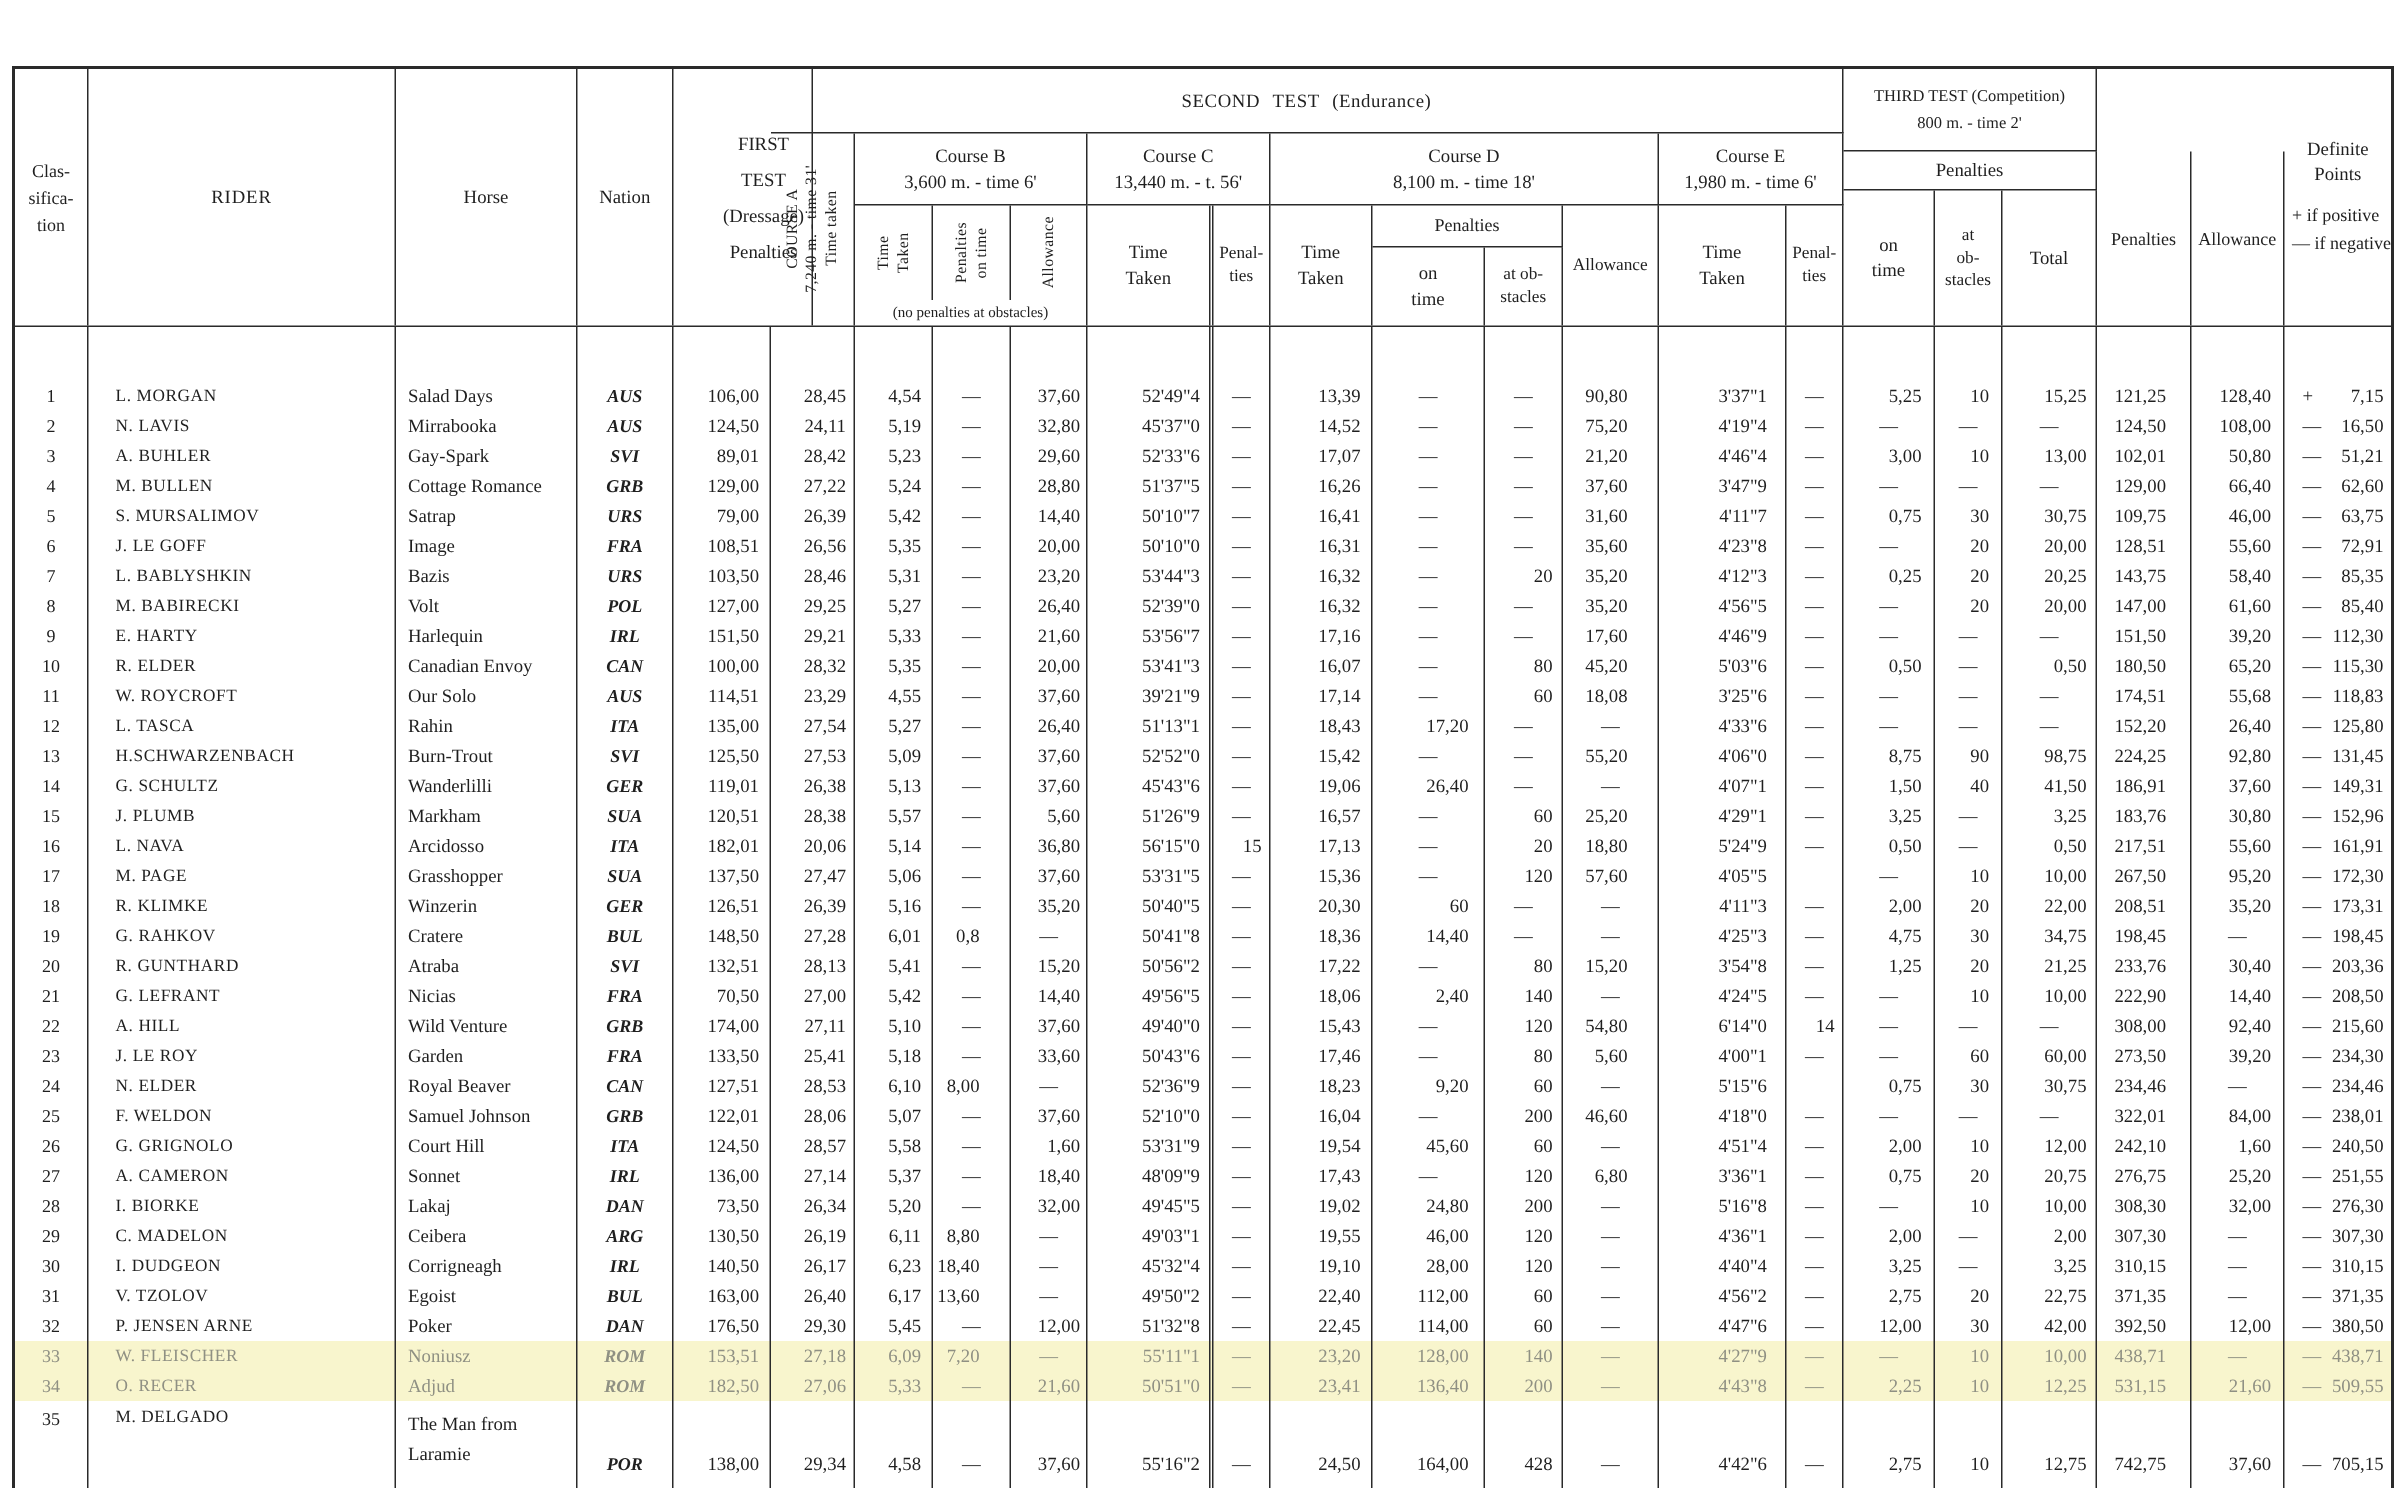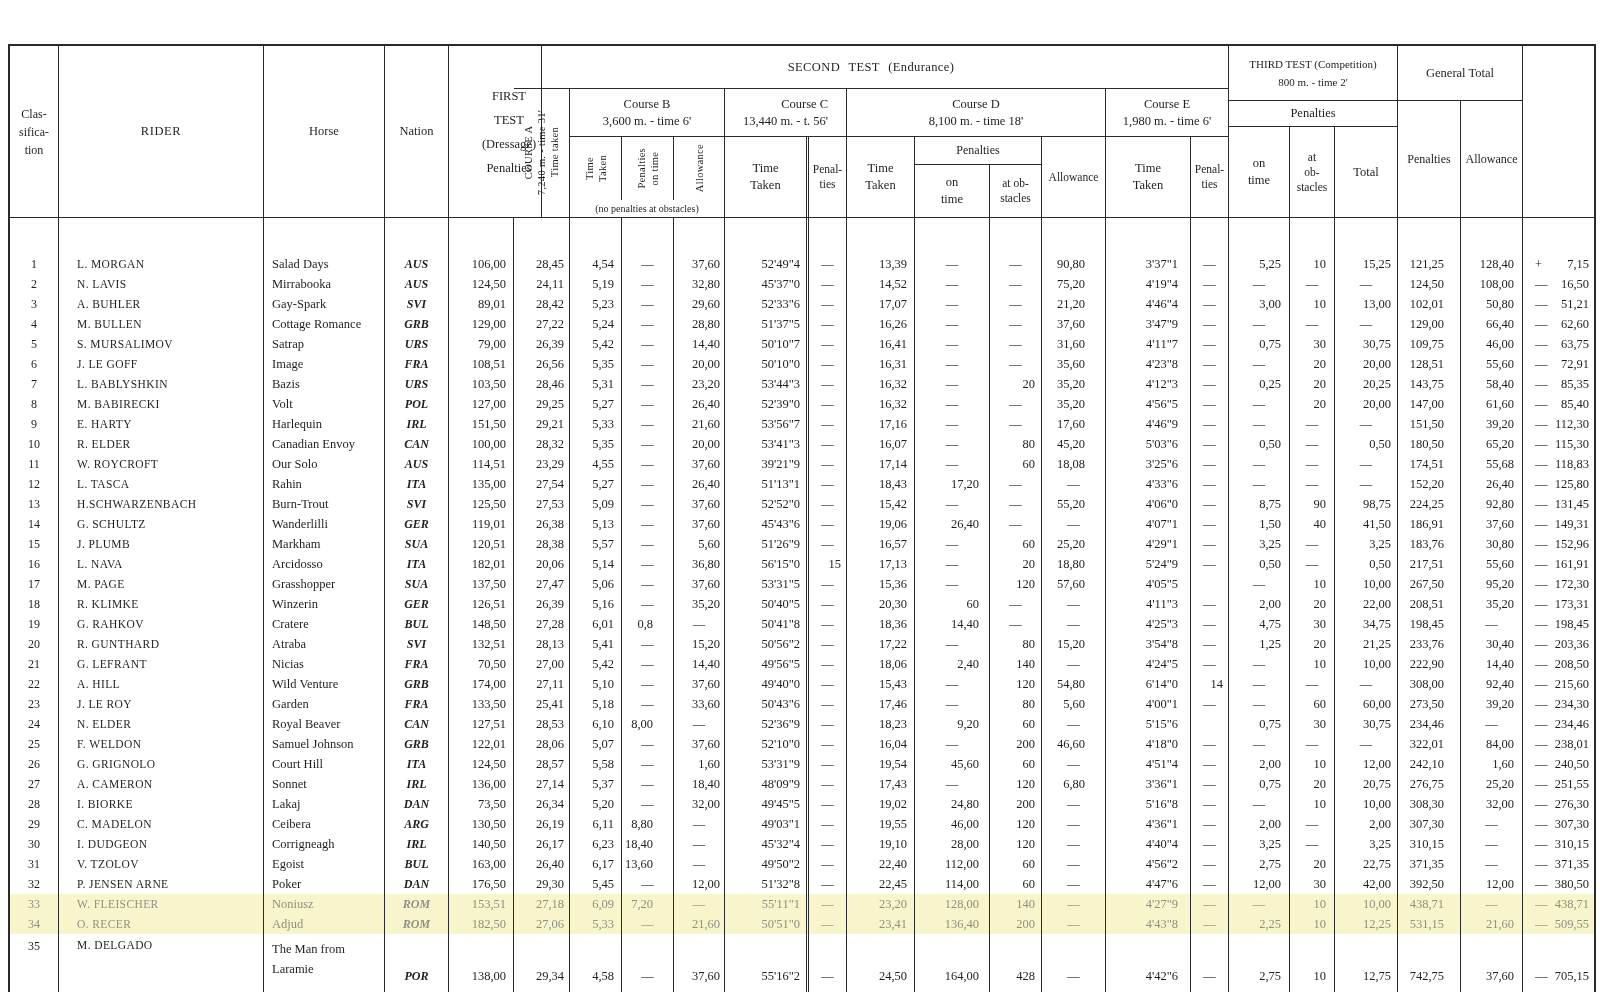--- a/index.html
+++ b/index.html
@@ -95,21 +95,21 @@
       </div>
       <div class="hc br" style="left:612px;top:91px;width:52px;height:63px;">
         <div class="rot">Penalties
 on time</div>
       </div>
       <div class="hc br" style="left:664px;top:91px;width:51px;height:63px;">
         <div class="rot">Allowance</div>
       </div>
       <div class="hc br hnote" style="left:560px;top:154px;width:155px;height:17px;">(no penalties at obstacles)</div>
 
-      <div class="hc br bb" style="left:715px;top:43px;width:122px;height:48px;text-align:right;">Course C
+      <div class="hc br bb" style="left:715px;top:43px;width:122px;height:48px;">Course C
 13,440 m. - t. 56'</div>
       <div class="hc brd" style="left:715px;top:91px;width:84px;height:80px;">Time
 Taken</div>
       <div class="hc br" style="left:799px;top:91px;width:38px;height:80px;font-size:11.5px;line-height:15px;">Penal-
 ties</div>
 
       <div class="hc br bb" style="left:837px;top:43px;width:259px;height:48px;">Course D
 8,100 m. - time 18'</div>
       <div class="hc br" style="left:837px;top:91px;width:68px;height:80px;">Time
 Taken</div>
@@ -130,24 +130,29 @@
       <div class="hc br bb" style="left:1219px;top:0;width:169px;height:55px;line-height:18px;font-size:11px;">THIRD TEST (Competition)
 800 m. - time 2'</div>
       <div class="hc br bb" style="left:1219px;top:55px;width:169px;height:26px;">Penalties</div>
       <div class="hc br" style="left:1219px;top:81px;width:61px;height:90px;">on
 time</div>
       <div class="hc br" style="left:1280px;top:81px;width:45px;height:90px;font-size:11.5px;line-height:15px;">at
 ob-
 stacles</div>
       <div class="hc br" style="left:1325px;top:81px;width:63px;height:90px;">Total</div>
 
-      <div class="hc br bb" style="left:1388px;top:0;width:125px;height:55px;">General Total</div>
       <div class="hc br" style="left:1388px;top:55px;width:63px;height:116px;font-size:12px;">Penalties</div>
       <div class="hc br" style="left:1451px;top:55px;width:62px;height:116px;font-size:12px;">Allowance</div>
 
+      <div class="hc hdef" style="left:1513px;top:0;width:71px;height:171px;">
+        <div class="t">Definite
+Points</div>
+        <div class="s">+ if positive</div>
+        <div class="s">— if negative</div>
+      </div>
     </div>
 
     <div class="tbody" id="tbody">
         <div class="row row-spacer">
           <div class="cell c-n"></div>
           <div class="cell c-rider"></div>
           <div class="cell c-horse"></div>
           <div class="cell c-nat"></div>
           <div class="cell c-ft"></div>
           <div class="cell c-ca"></div>

